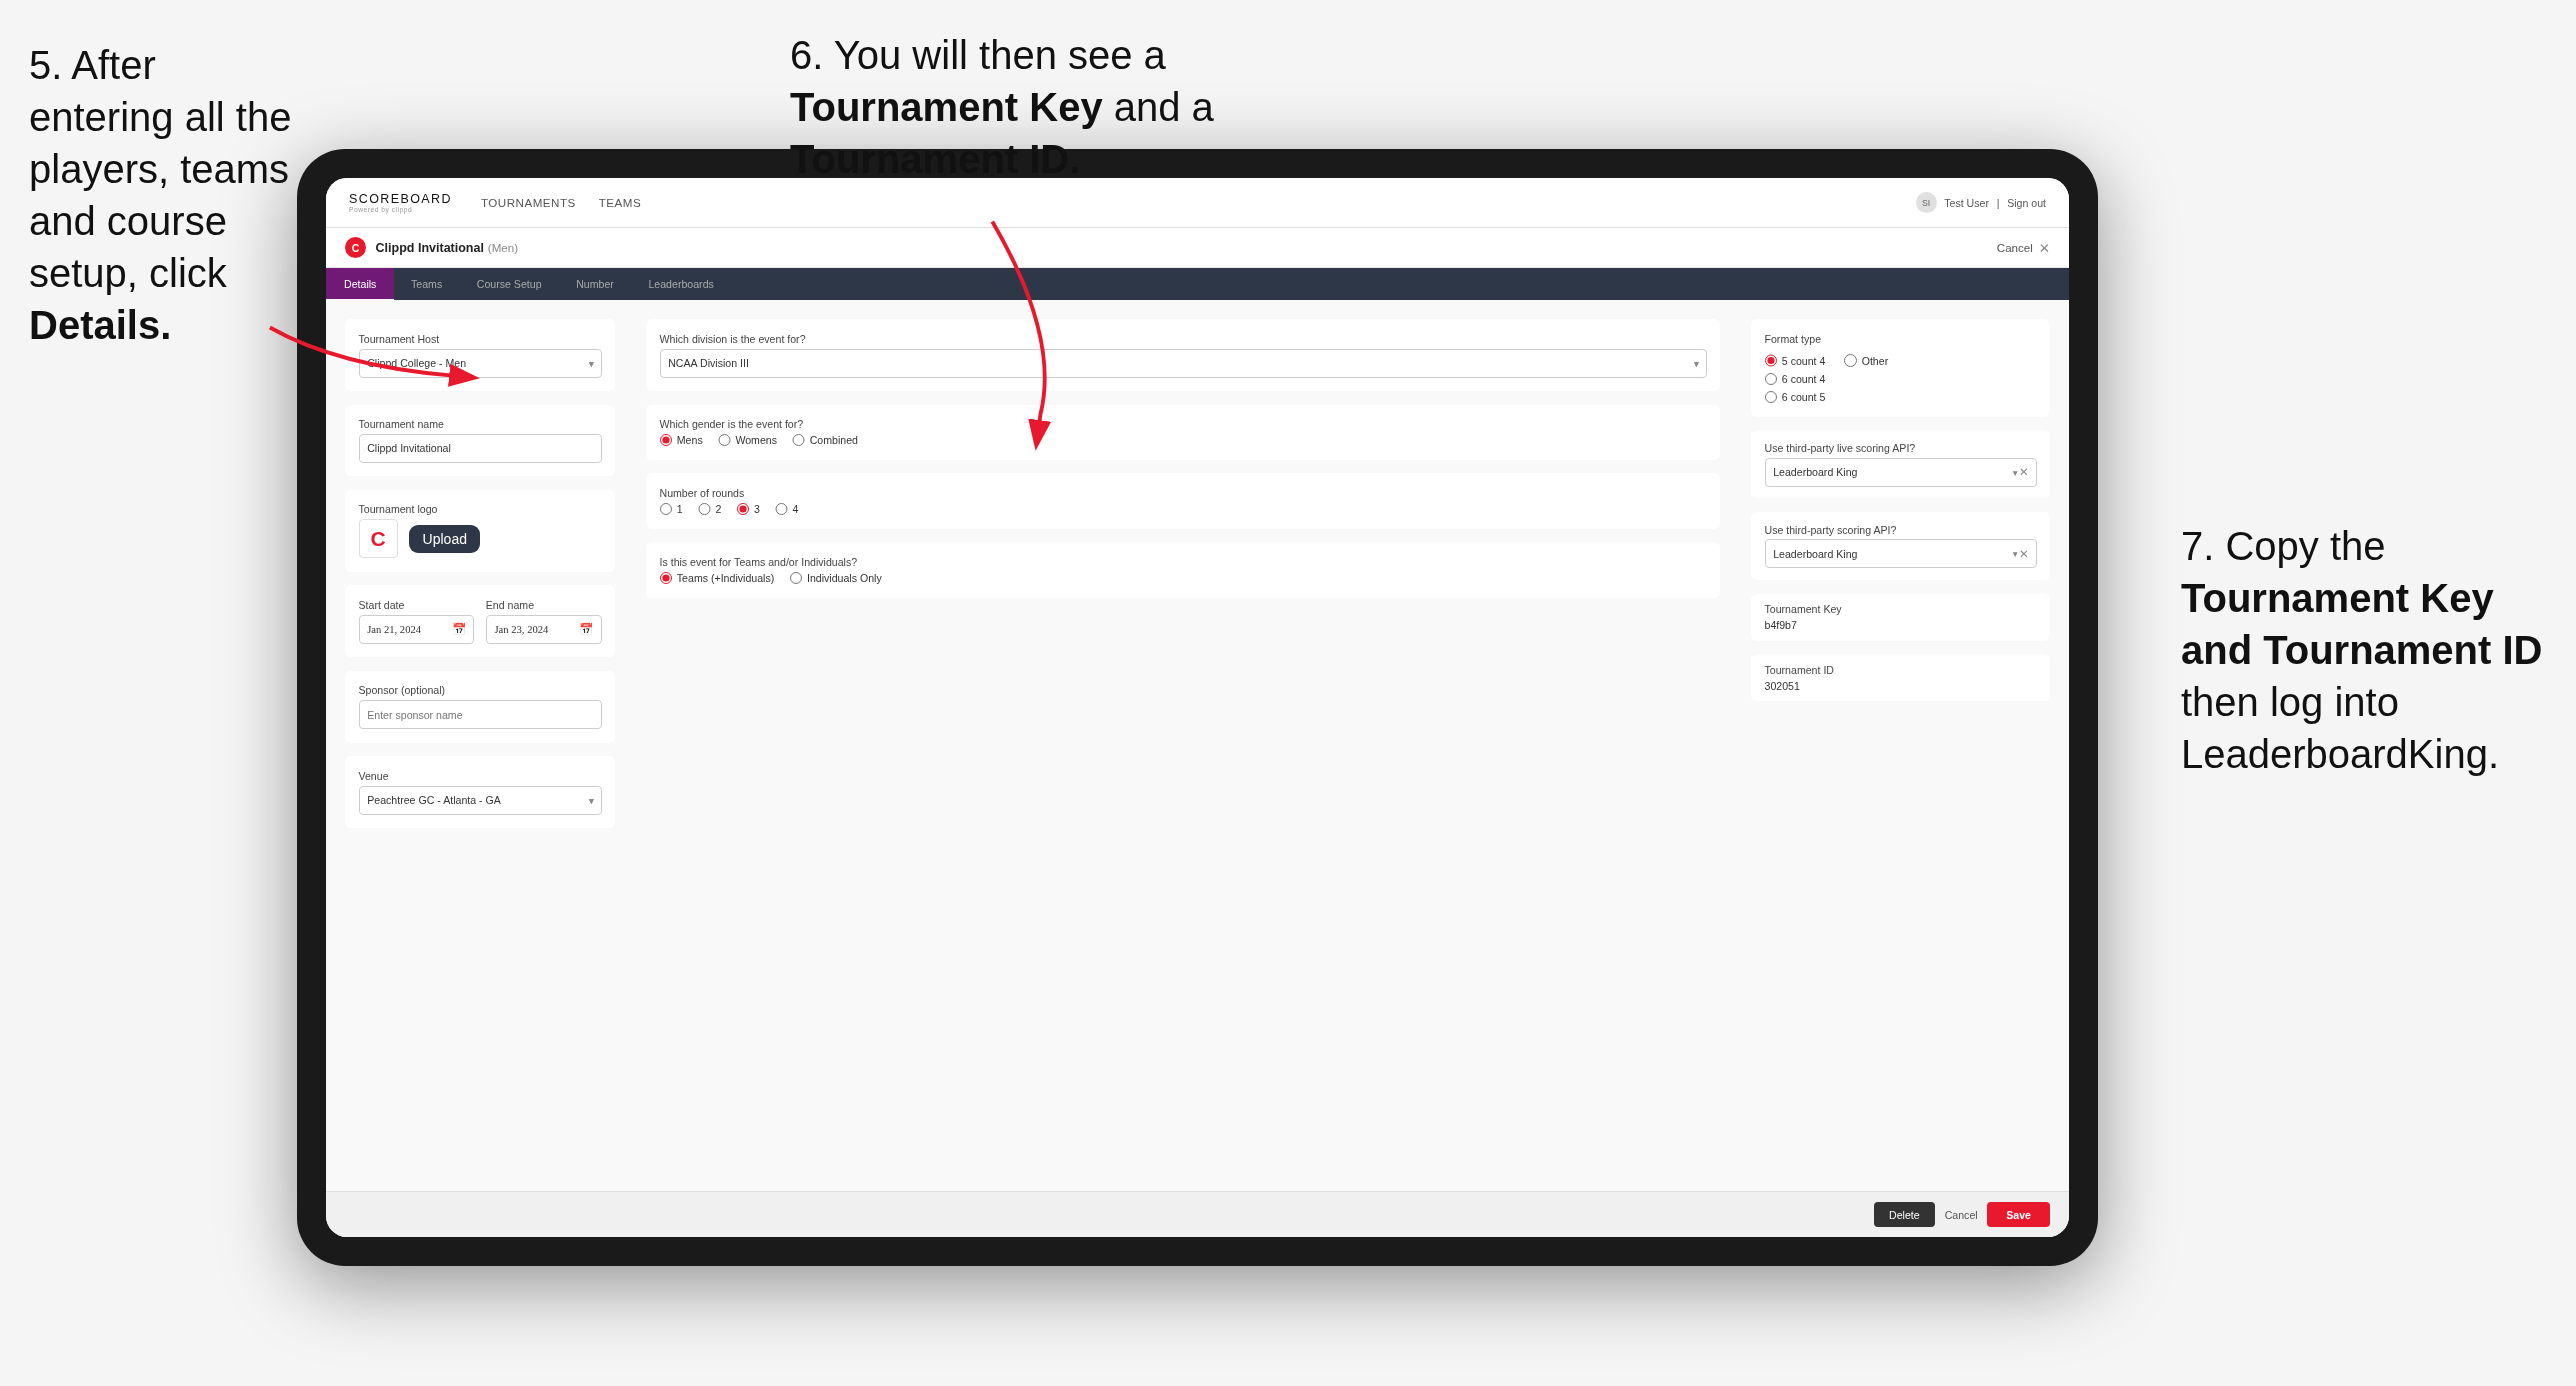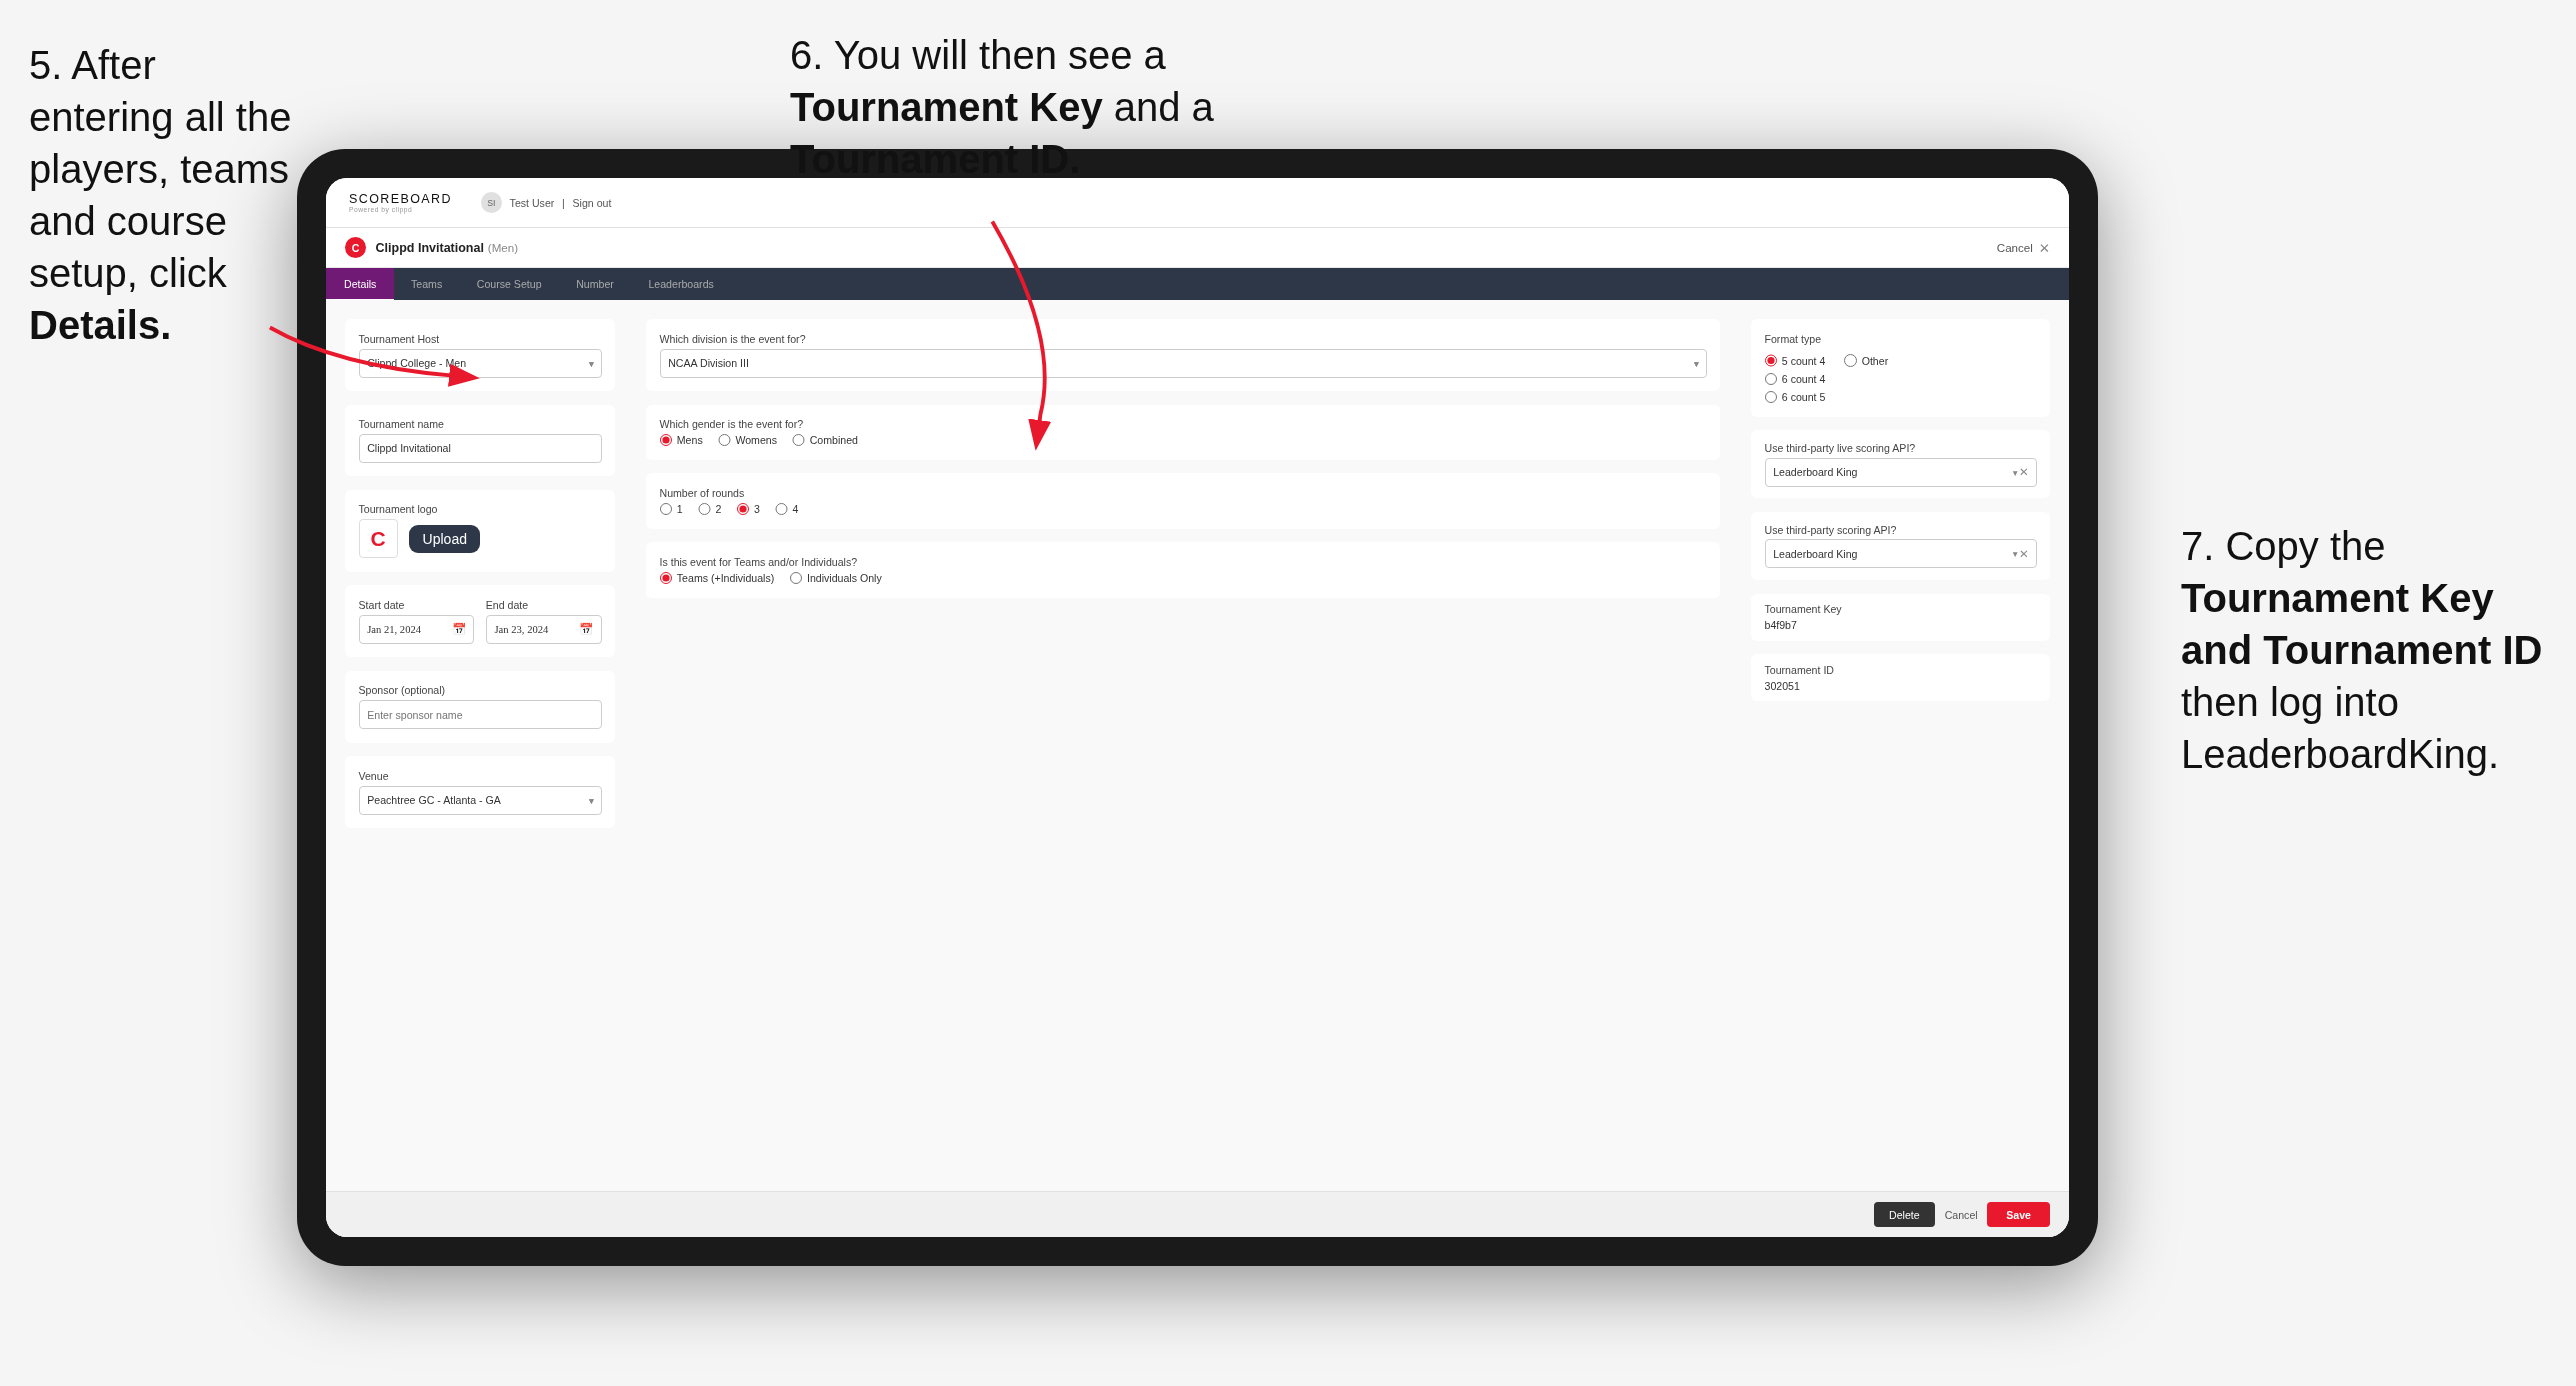--- a/index.html
+++ b/index.html
@@ -470,20 +470,24 @@
 <body>
 
 <div class="tablet-frame">
   <div class="tablet-screen">
 
     <div class="app-header">
       <div class="app-logo">
         <span class="app-logo-title">SCOREBOARD</span>
         <span class="app-logo-sub">Powered by clippd</span>
       </div>
+      <nav class="app-nav">
+        <a>TOURNAMENTS</a>
+        <a>TEAMS</a>
+      </nav>
       <div class="app-header-right">
         <div class="user-avatar">SI</div>
         <span>Test User</span>
         <span>|</span>
         <a style="color:#555;text-decoration:none;font-size:10.6px;">Sign out</a>
       </div>
     </div>
 
     <div class="tournament-title-bar">
       <div class="tournament-logo-icon">C</div>
@@ -533,21 +537,21 @@
         <div class="section-card">
           <div class="date-row">
             <div class="date-field">
               <div class="field-label">Start date</div>
               <div class="date-input-wrapper">
                 <input class="field-input" type="text" value="Jan 21, 2024" style="padding-right: 23px;">
                 <span class="cal-icon">📅</span>
               </div>
             </div>
             <div class="date-field">
-              <div class="field-label">End date</div>
+              <div class="field-label">End name</div>
               <div class="date-input-wrapper">
                 <input class="field-input" type="text" value="Jan 23, 2024" style="padding-right: 16px;">
                 <span class="cal-icon">📅</span>
               </div>
             </div>
           </div>
         </div>
 
         <div class="section-card">
           <div class="field-label">Sponsor (optional)</div>

